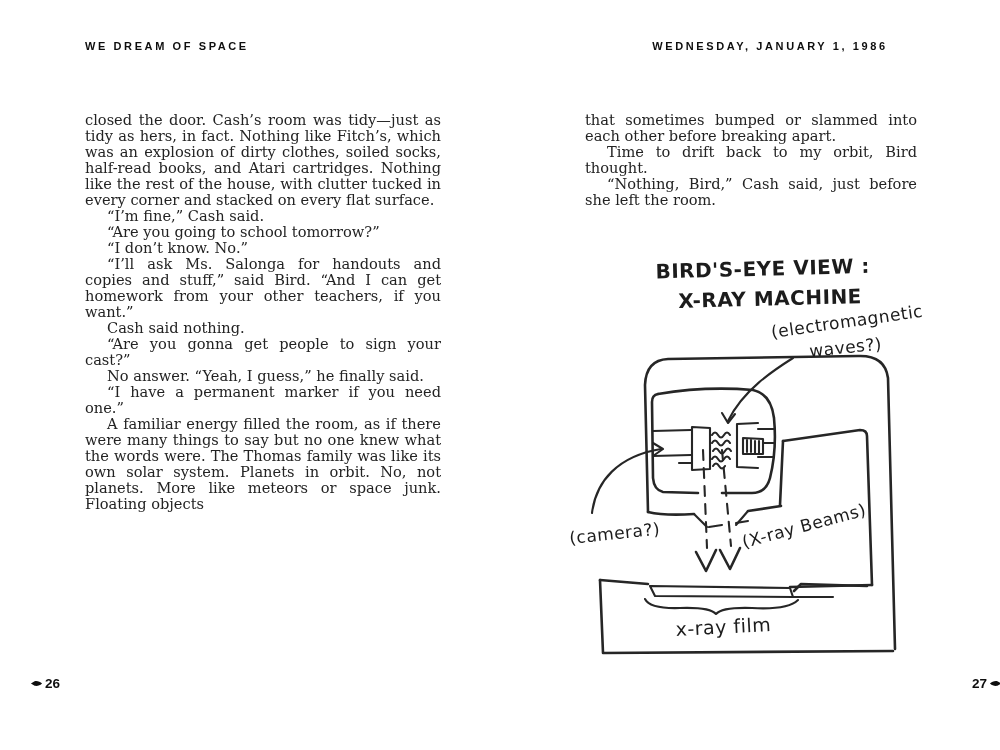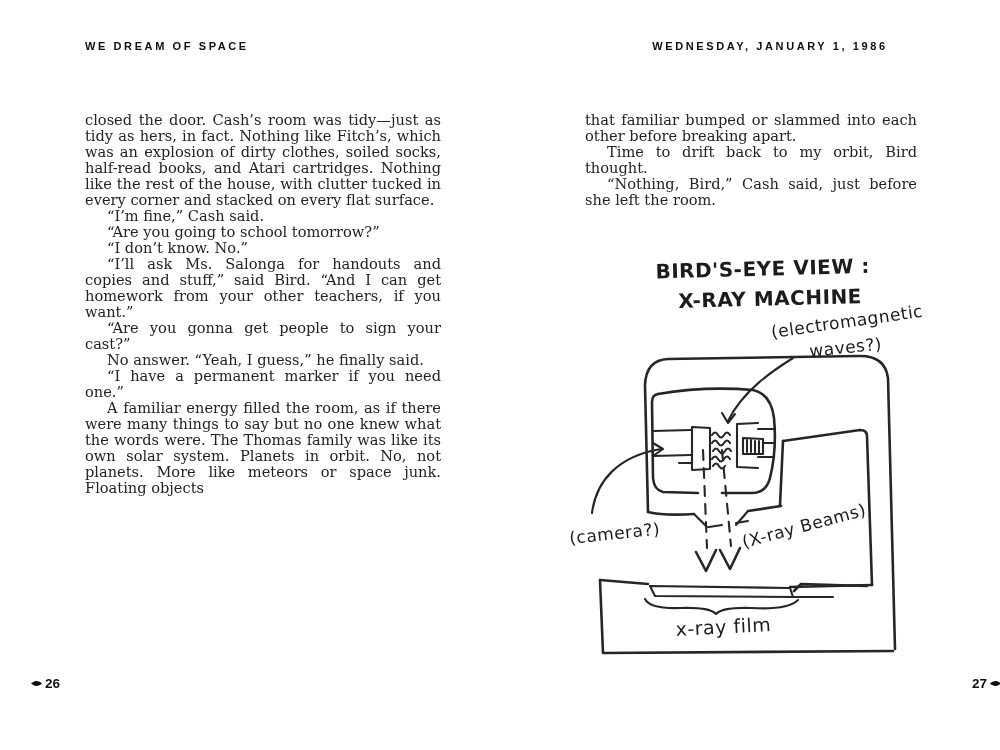--- a/index.html
+++ b/index.html
@@ -48,28 +48,29 @@
 <div id="header-left" class="page-header">WE DREAM OF SPACE</div>
 
 <div id="header-right" class="page-header">WEDNESDAY, JANUARY 1, 1986</div>
 
 <div id="left-col" class="text-col">
   <p>closed the door. Cash’s room was tidy—just as tidy as hers, in fact. Nothing like Fitch’s, which was an explosion of dirty clothes, soiled socks, half-read books, and Atari cartridges. Nothing like the rest of the house, with clutter tucked in every corner and stacked on every flat surface.</p>
   <p class="indent">“I’m fine,” Cash said.</p>
   <p class="indent">“Are you going to school tomorrow?”</p>
   <p class="indent">“I don’t know. No.”</p>
   <p class="indent">“I’ll ask Ms. Salonga for handouts and copies and stuff,” said Bird. “And I can get homework from your other teachers, if you want.”</p>
+  <p class="indent">Cash said nothing.</p>
   <p class="indent">“Are you gonna get people to sign your cast?”</p>
   <p class="indent">No answer. “Yeah, I guess,” he finally said.</p>
   <p class="indent">“I have a permanent marker if you need one.”</p>
   <p class="indent">A familiar energy filled the room, as if there were many things to say but no one knew what the words were. The Thomas family was like its own solar system. Planets in orbit. No, not planets. More like meteors or space junk. Floating objects</p>
 </div>
 
 <div id="right-col" class="text-col">
-  <p>that familiar bumped or slammed into each other before breaking apart.</p>
+  <p>that sometimes bumped or slammed into each other before breaking apart.</p>
   <p class="indent">Time to drift back to my orbit, Bird thought.</p>
   <p class="indent">“Nothing, Bird,” Cash said, just before she left the room.</p>
 </div>
 
 <svg class="drawing" width="440" height="420" viewBox="0 0 440 420">
 
   <g transform="rotate(-1.5 190 40)">
     <text class="hand title" x="96" y="26">BIRD'S-EYE VIEW :</text>
     <text class="hand title" x="118" y="56">X-RAY MACHINE</text>
   </g>

